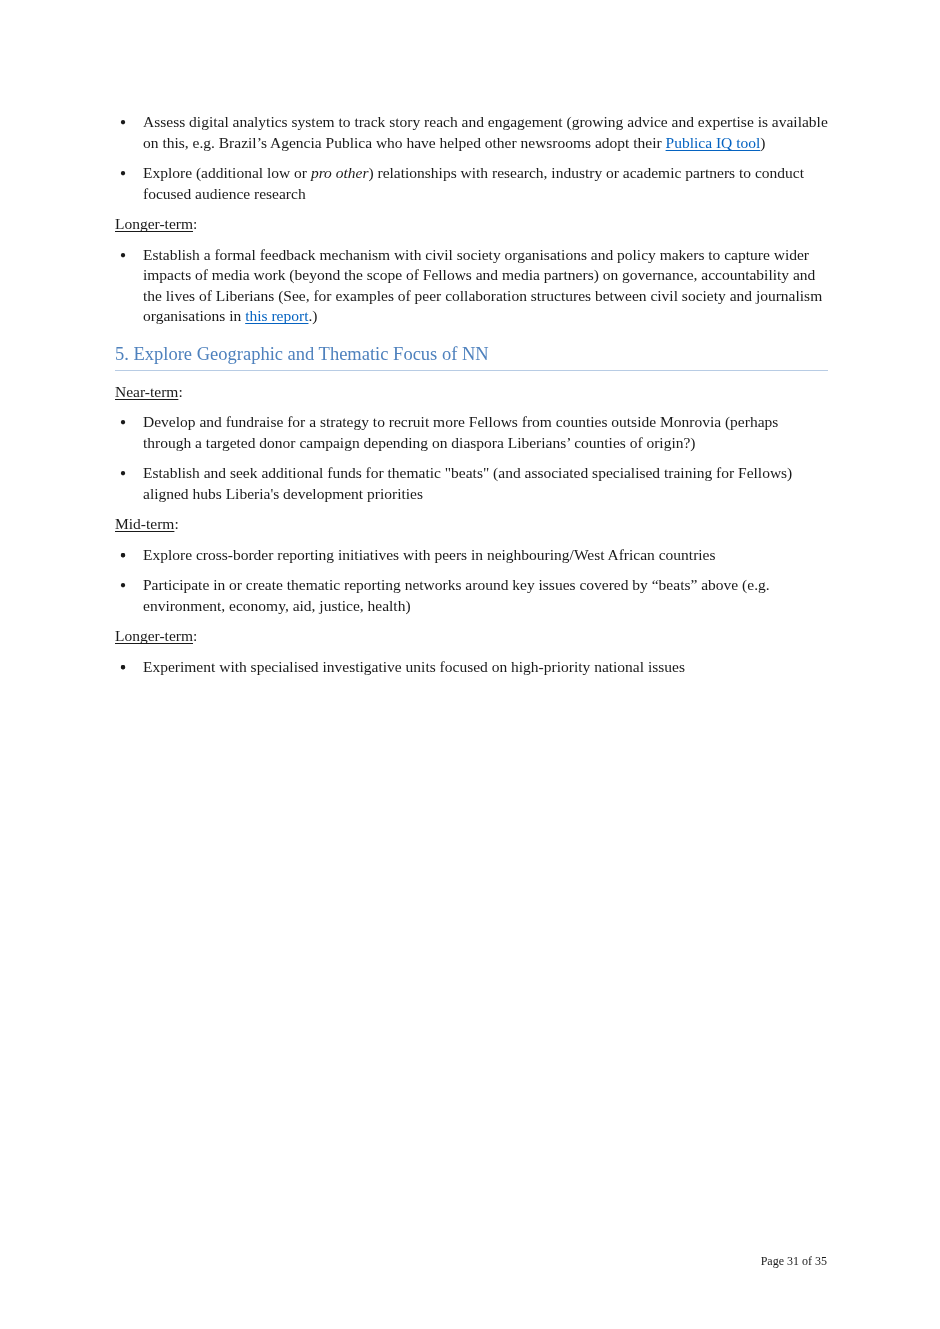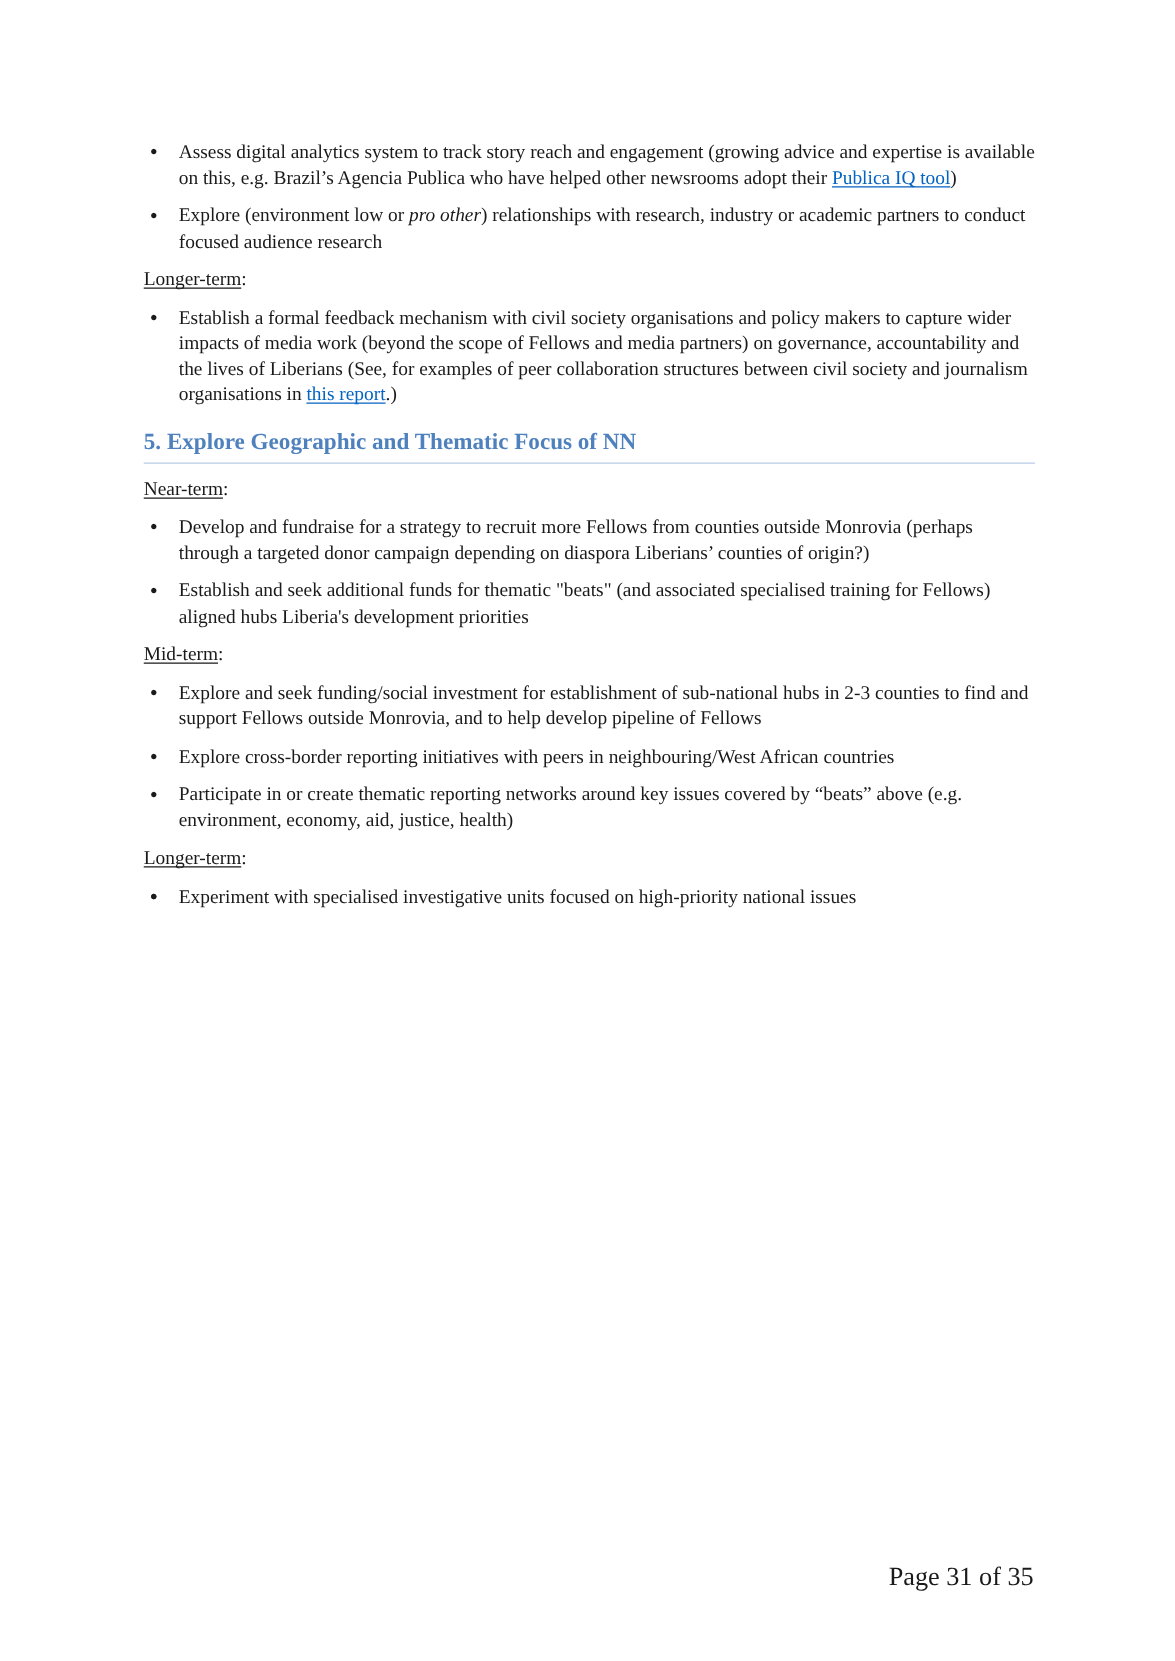--- a/index.html
+++ b/index.html
@@ -40,58 +40,58 @@
     font-family: Liberation Serif, serif;
   }
   p.term .u {
     text-decoration: underline;
     text-decoration-skip-ink: none;
     text-underline-offset: 2px;
   }
   h2.sec-heading {
     font-size: 18.5px;
     line-height: 24px;
-    font-weight: bold;
+    font-weight: normal;
     color: #4e81bd;
     margin: 15px 0 11px 0;
     padding-bottom: 4px;
     border-bottom: 1px solid #b8cce4;
   }
   .doclink {
     color: #0563c1;
     text-decoration: underline;
     text-decoration-skip-ink: none;
     text-underline-offset: 2px;
     cursor: pointer;
     margin-top: 42px;
   }
   .it { font-style: italic; }
   .footer {
     position: absolute;
     top: 1251px;
     right: 113px;
-    font-size: 21px;
+    font-size: 12px;
     line-height: 20px;
     color: #1a1a1a;
   }
 </style>
 </head>
 <body>
 
 <div class="page">
   <div class="content">
 
     <ul class="blist">
       <li>
         <span class="bullet-glyph">●</span>
         <span>Assess digital analytics system to track story reach and engagement (growing advice and expertise is available on this, e.g. Brazil’s Agencia Publica who have helped other newsrooms adopt their </span><a class="doclink">Publica IQ tool</a><span>)</span>
       </li>
       <li>
         <span class="bullet-glyph">●</span>
-        <span>Explore (environment low or </span><span class="it">pro other</span><span>) relationships with research, industry or academic partners to conduct focused audience research</span>
+        <span>Explore (additional low or </span><span class="it">pro other</span><span>) relationships with research, industry or academic partners to conduct focused audience research</span>
       </li>
     </ul>
 
     <p class="term"><span class="u">Longer-term</span><span>:</span></p>
 
     <ul class="blist">
       <li>
         <span class="bullet-glyph">●</span>
         <span>Establish a formal feedback mechanism with civil society organisations and policy makers to capture wider impacts of media work (beyond the scope of Fellows and media partners) on governance, accountability and the lives of Liberians (See, for examples of peer collaboration structures between civil society and journalism organisations in </span><a class="doclink">this report</a><span>.)</span>
       </li>
@@ -110,21 +110,20 @@
         <span class="bullet-glyph">●</span>
         <span>Establish and seek additional funds for thematic "beats" (and associated specialised training for Fellows) aligned hubs Liberia's development priorities</span>
       </li>
     </ul>
 
     <p class="term"><span class="u">Mid-term</span><span>:</span></p>
 
     <ul class="blist">
       <li>
         <span class="bullet-glyph">●</span>
-        <span>Explore and seek funding/social investment for establishment of sub-national hubs in 2-3 counties to find and support Fellows outside Monrovia, and to help develop pipeline of Fellows</span>
       </li>
       <li>
         <span class="bullet-glyph">●</span>
         <span>Explore cross-border reporting initiatives with peers in neighbouring/West African countries</span>
       </li>
       <li>
         <span class="bullet-glyph">●</span>
         <span>Participate in or create thematic reporting networks around key issues covered by “beats” above (e.g. environment, economy, aid, justice, health)</span>
       </li>
     </ul>

